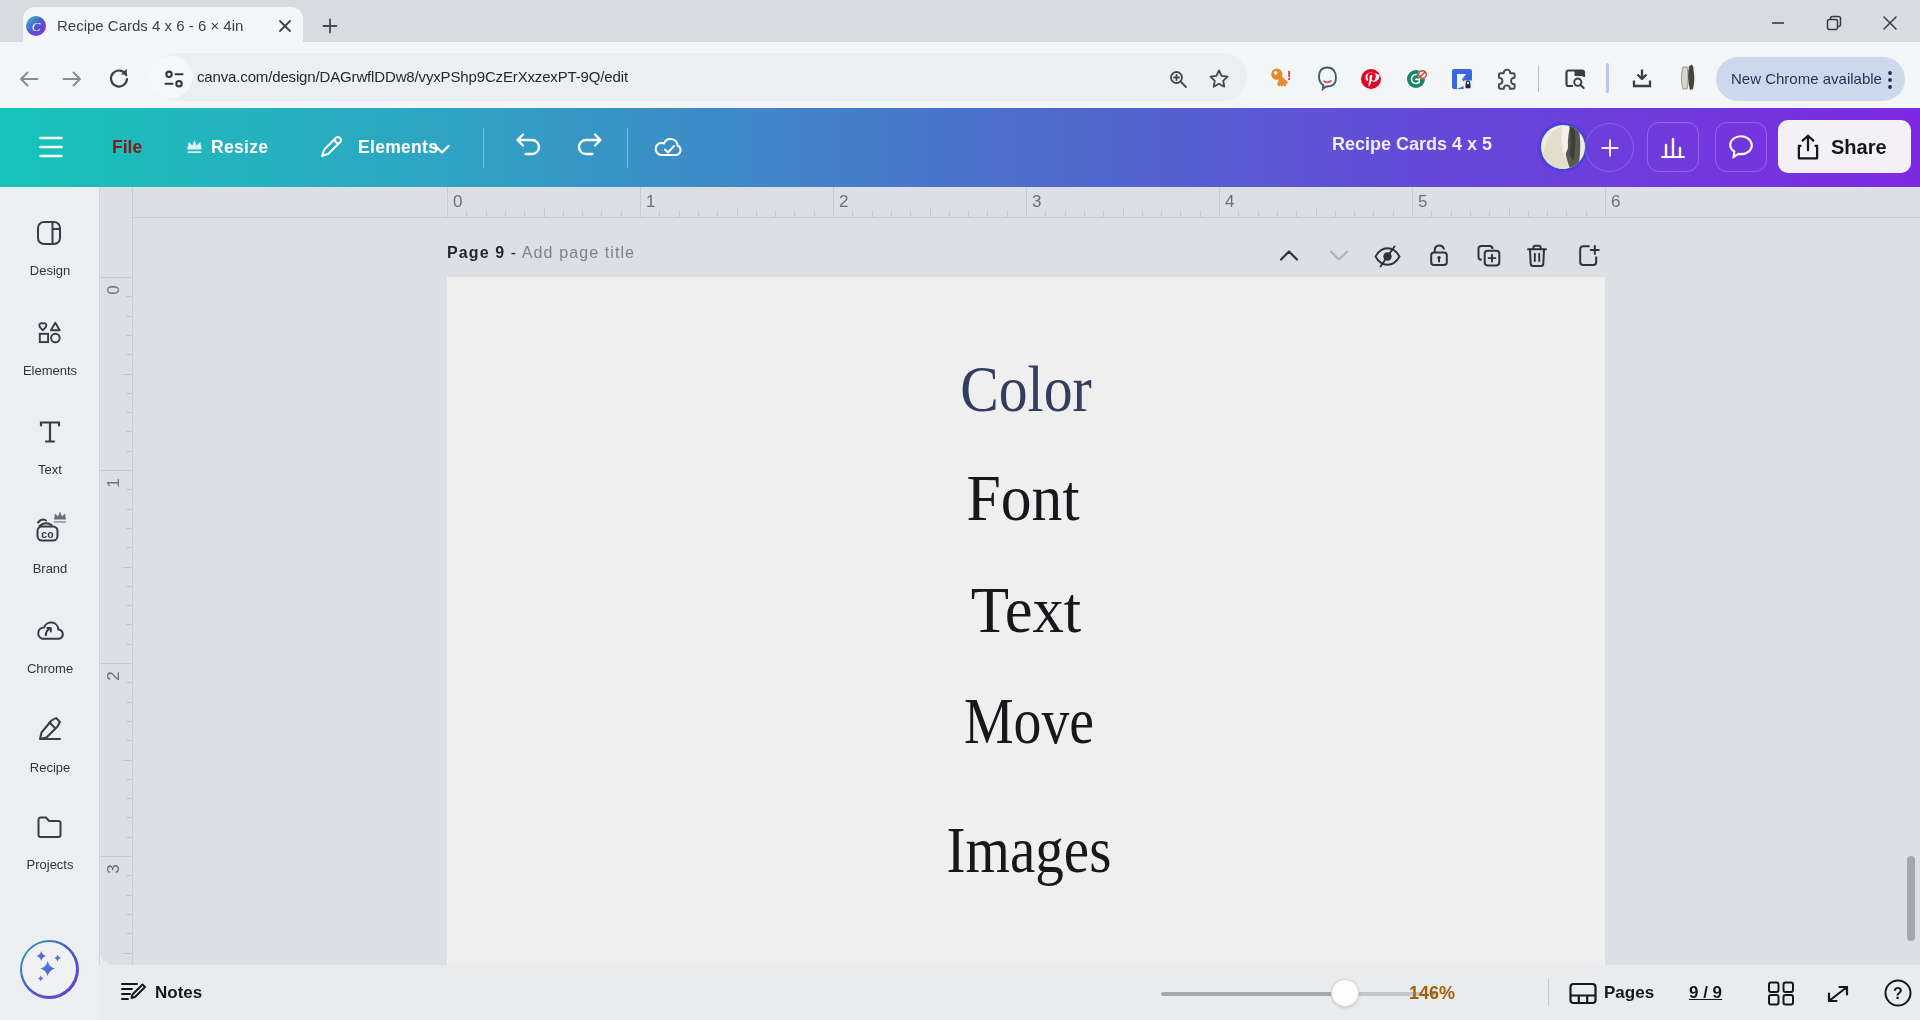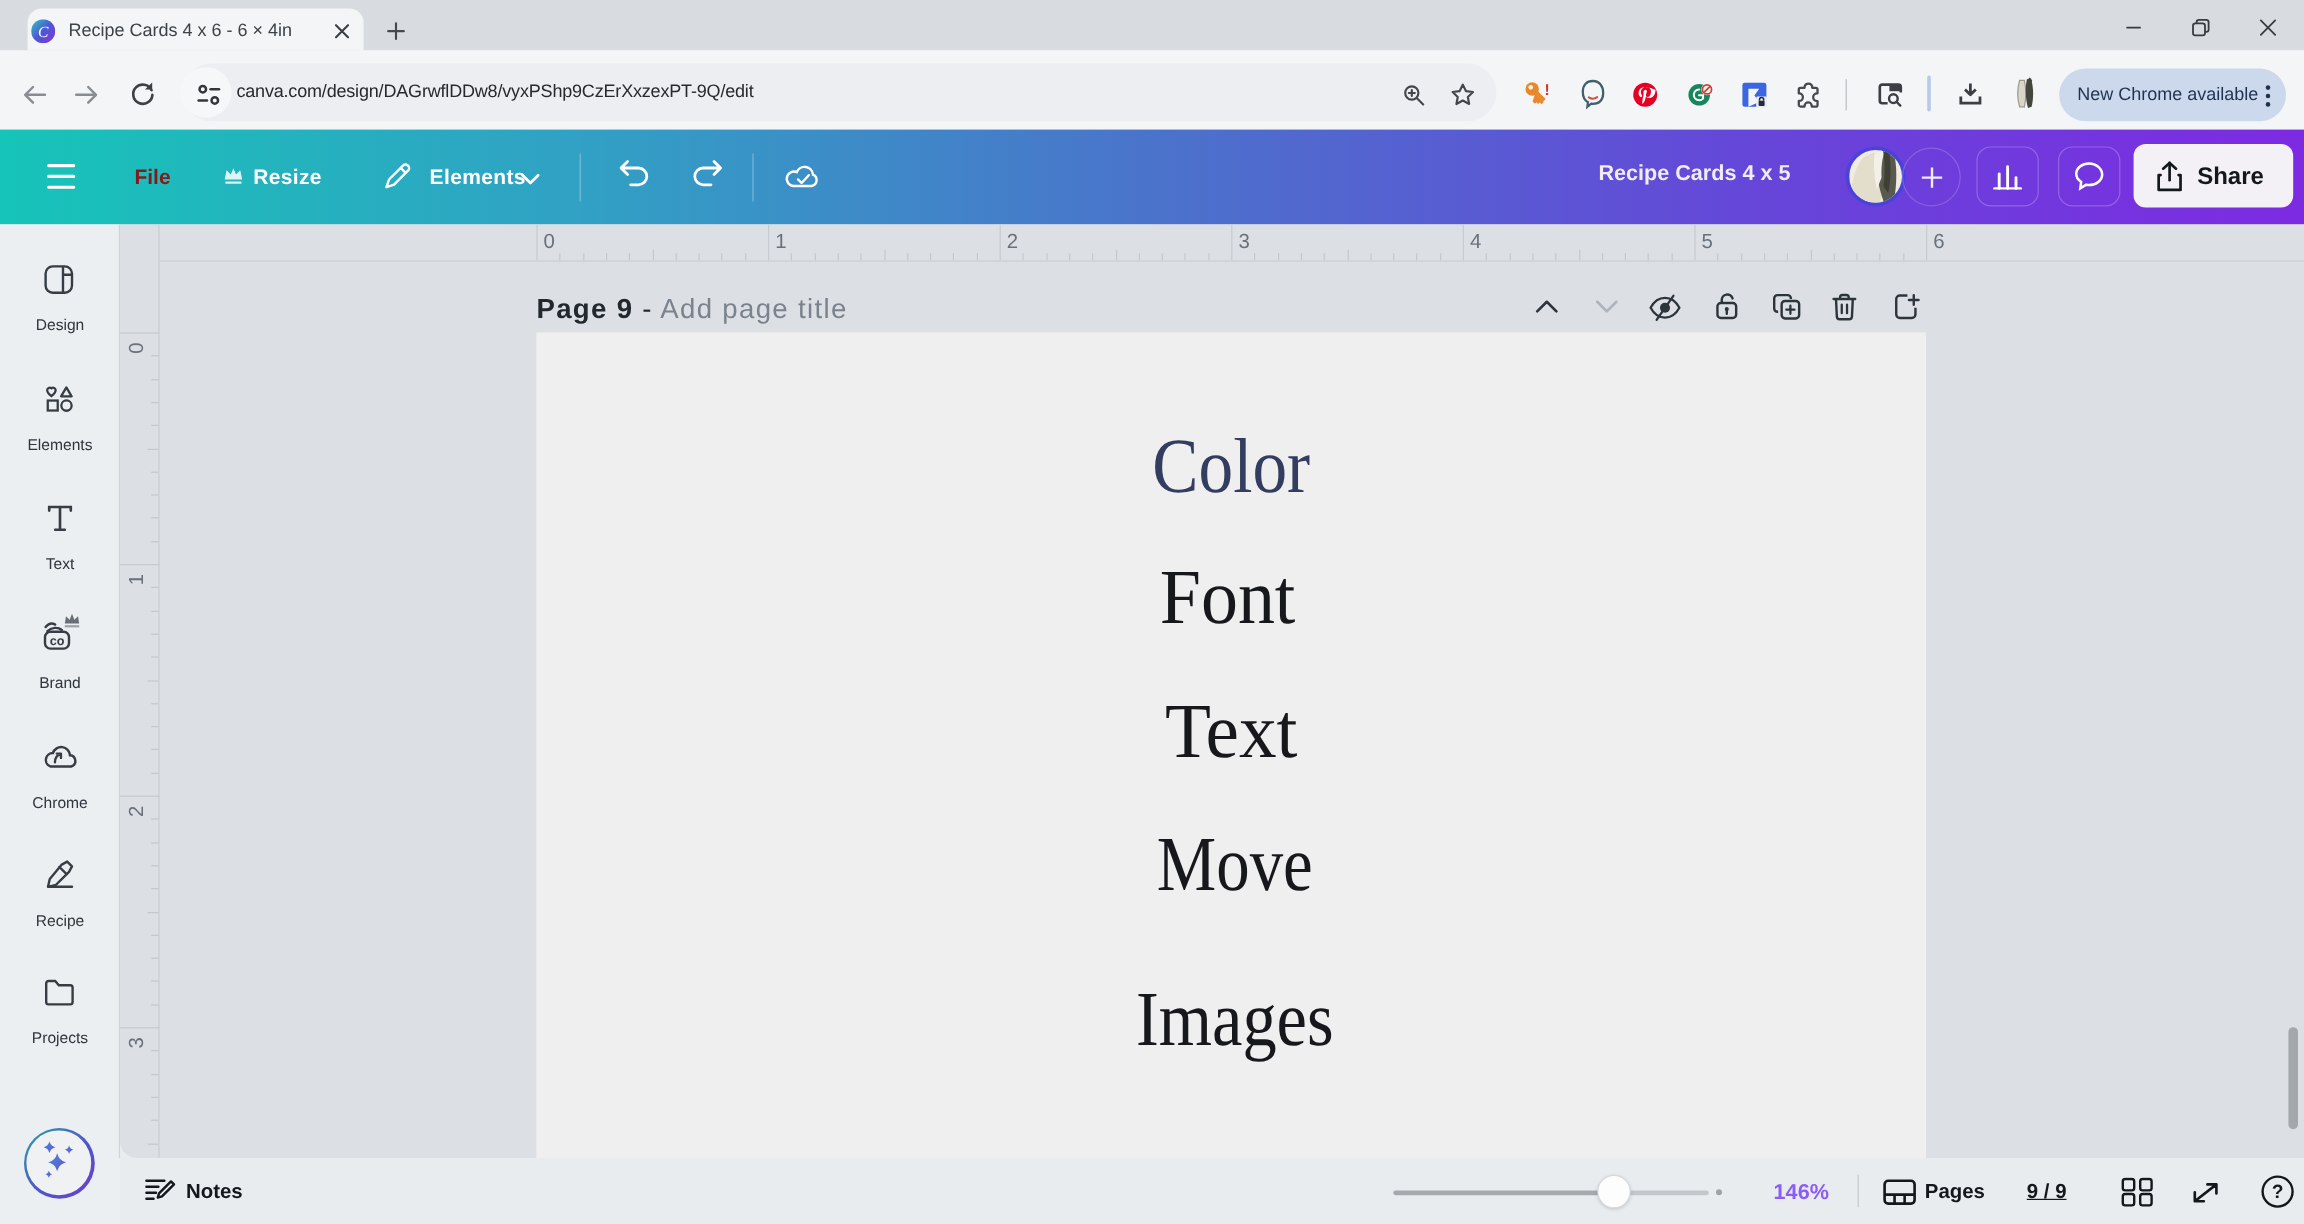--- a/index.html
+++ b/index.html
@@ -305,21 +305,21 @@
 <div class="abs" style="left:126px;top:778.8px;width:6px;height:1px;background:#c2c8ce;"></div>
 <div class="abs" style="left:126px;top:798.1px;width:6px;height:1px;background:#c2c8ce;"></div>
 <div class="abs" style="left:126px;top:817.4px;width:6px;height:1px;background:#c2c8ce;"></div>
 <div class="abs" style="left:126px;top:836.7px;width:6px;height:1px;background:#c2c8ce;"></div>
 <div class="abs" style="left:126px;top:875.3px;width:6px;height:1px;background:#c2c8ce;"></div>
 <div class="abs" style="left:126px;top:894.6px;width:6px;height:1px;background:#c2c8ce;"></div>
 <div class="abs" style="left:126px;top:913.9px;width:6px;height:1px;background:#c2c8ce;"></div>
 <div class="abs" style="left:126px;top:933.2px;width:6px;height:1px;background:#c2c8ce;"></div>
 <div class="abs" style="left:123px;top:952.5px;width:9px;height:1px;background:#c2c8ce;"></div>
 
-<div class="abs" style="left:447px;top:244px;font-size:23px;color:#21282e;letter-spacing:1.1px;"><b>Page 9</b> - <span style="color:#7a838d;">Add page title</span></div>
+<div class="abs" style="left:447px;top:244px;font-size:16px;color:#21282e;letter-spacing:1.1px;"><b>Page 9</b> - <span style="color:#7a838d;">Add page title</span></div>
 <svg class="abs" style="left:1279px;top:249px" width="20" height="13" viewBox="0 0 20 13">
     <path d="M2 10.5 L10 2.5 L18 10.5" fill="none" stroke="#2c343c" stroke-width="2.2" stroke-linecap="round" stroke-linejoin="round"></path>
   </svg>
 <svg class="abs" style="left:1329px;top:249px" width="20" height="13" viewBox="0 0 20 13">
     <path d="M2 2.5 L10 10.5 L18 2.5" fill="none" stroke="#adb4bc" stroke-width="2.2" stroke-linecap="round" stroke-linejoin="round"></path>
   </svg>
 <svg class="abs" style="left:1373px;top:245px" width="29" height="23" viewBox="0 0 29 23">
     <path d="M2.5 11.5 C5.5 6 9.7 3.3 14.5 3.3 S23.5 6 26.5 11.5 C23.5 17 19.3 19.7 14.5 19.7 S5.5 17 2.5 11.5 Z" fill="none" stroke="#2c343c" stroke-width="1.9"></path>
     <circle cx="14.5" cy="11.5" r="4.2" fill="#2c343c"></circle>
     <path d="M7.5 21.5 L21.5 1.5" stroke="#2c343c" stroke-width="1.9" stroke-linecap="round"></path>
@@ -428,21 +428,21 @@
 <div class="abs" style="left:100px;top:965px;width:1820px;height:55px;background:#e9ecef;"></div>
 <svg class="abs" style="left:120px;top:981px" width="27" height="25" viewBox="0 0 27 25" fill="none" stroke="#14181c" stroke-width="2" stroke-linecap="round">
     <path d="M2 3 H17 M2 8 H12 M2 13 H10 M2 18 H8"></path>
     <path d="M22.5 3.5 l2.5 2.5 L15 16 l-3.5 1 l1 -3.5 Z" stroke-linejoin="round"></path>
   </svg>
 <div class="abs" style="left:155px;top:983px;font-size:17px;font-weight:bold;color:#14181c;">Notes</div>
 <div class="abs" style="left:1161px;top:992px;width:184px;height:3.5px;background:#a6aaaf;border-radius:2px;"></div>
 <div class="abs" style="left:1345px;top:992px;width:79px;height:3.5px;background:#c3c7cb;border-radius:2px;"></div>
 <div class="abs" style="left:1430px;top:991px;width:5px;height:5px;background:#9ea3a8;border-radius:50%;"></div>
 <div class="abs" style="left:1331px;top:979px;width:28px;height:28px;background:#fdfdfe;border:1px solid #d6d9dc;border-radius:50%;box-shadow:0 1px 3px #00000026;"></div>
-<div class="abs" style="left:1478px;top:983px;font-size:18px;font-weight:bold;color:#8b5cf6;">146%</div>
+<div class="abs" style="left:1409px;top:983px;font-size:18px;font-weight:bold;color:#a16207;">146%</div>
 <div class="abs" style="left:1548px;top:979px;width:1px;height:27px;background:#c5c9cd;"></div>
 <svg class="abs" style="left:1568px;top:981px" width="30" height="25" viewBox="0 0 30 25" fill="none" stroke="#14181c" stroke-width="2.2">
     <rect x="2.5" y="3" width="25" height="19" rx="3"></rect>
     <path d="M2.5 14.5 H27.5 M10.8 14.5 V22 M19.2 14.5 V22"></path>
   </svg>
 <div class="abs" style="left:1604px;top:983px;font-size:17px;font-weight:bold;color:#14181c;">Pages</div>
 <div class="abs" style="left:1689px;top:983px;font-size:17px;font-weight:bold;color:#14181c;text-decoration:underline;">9 / 9</div>
 <svg class="abs" style="left:1766px;top:981px" width="30" height="25" viewBox="0 0 30 25" fill="none" stroke="#14181c" stroke-width="2">
     <rect x="3" y="1.5" width="9.5" height="9.5" rx="2"></rect>
     <rect x="17.5" y="1.5" width="9.5" height="9.5" rx="2"></rect>

